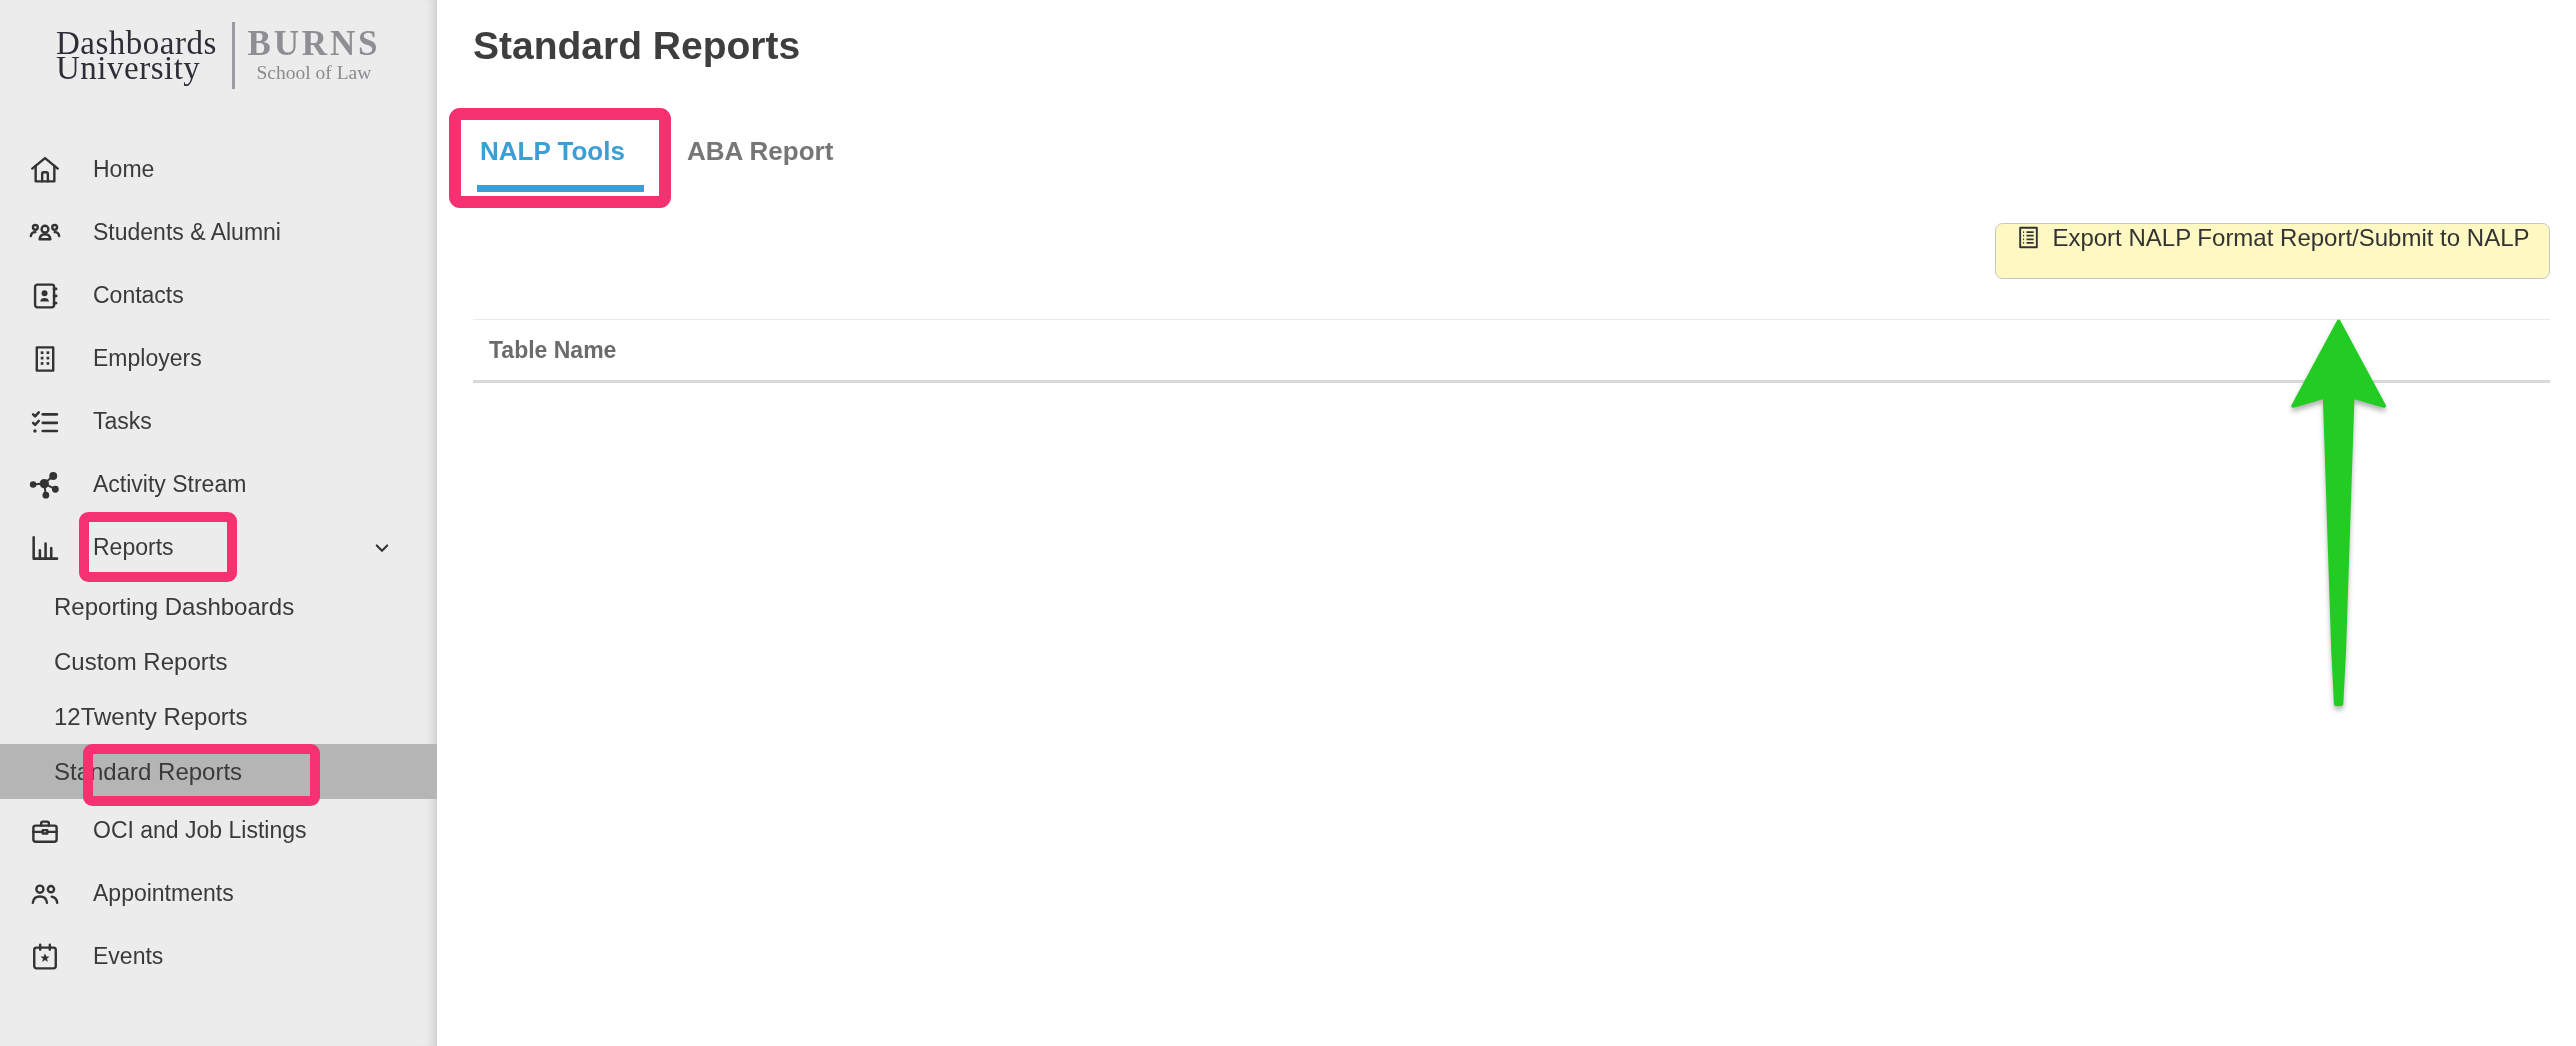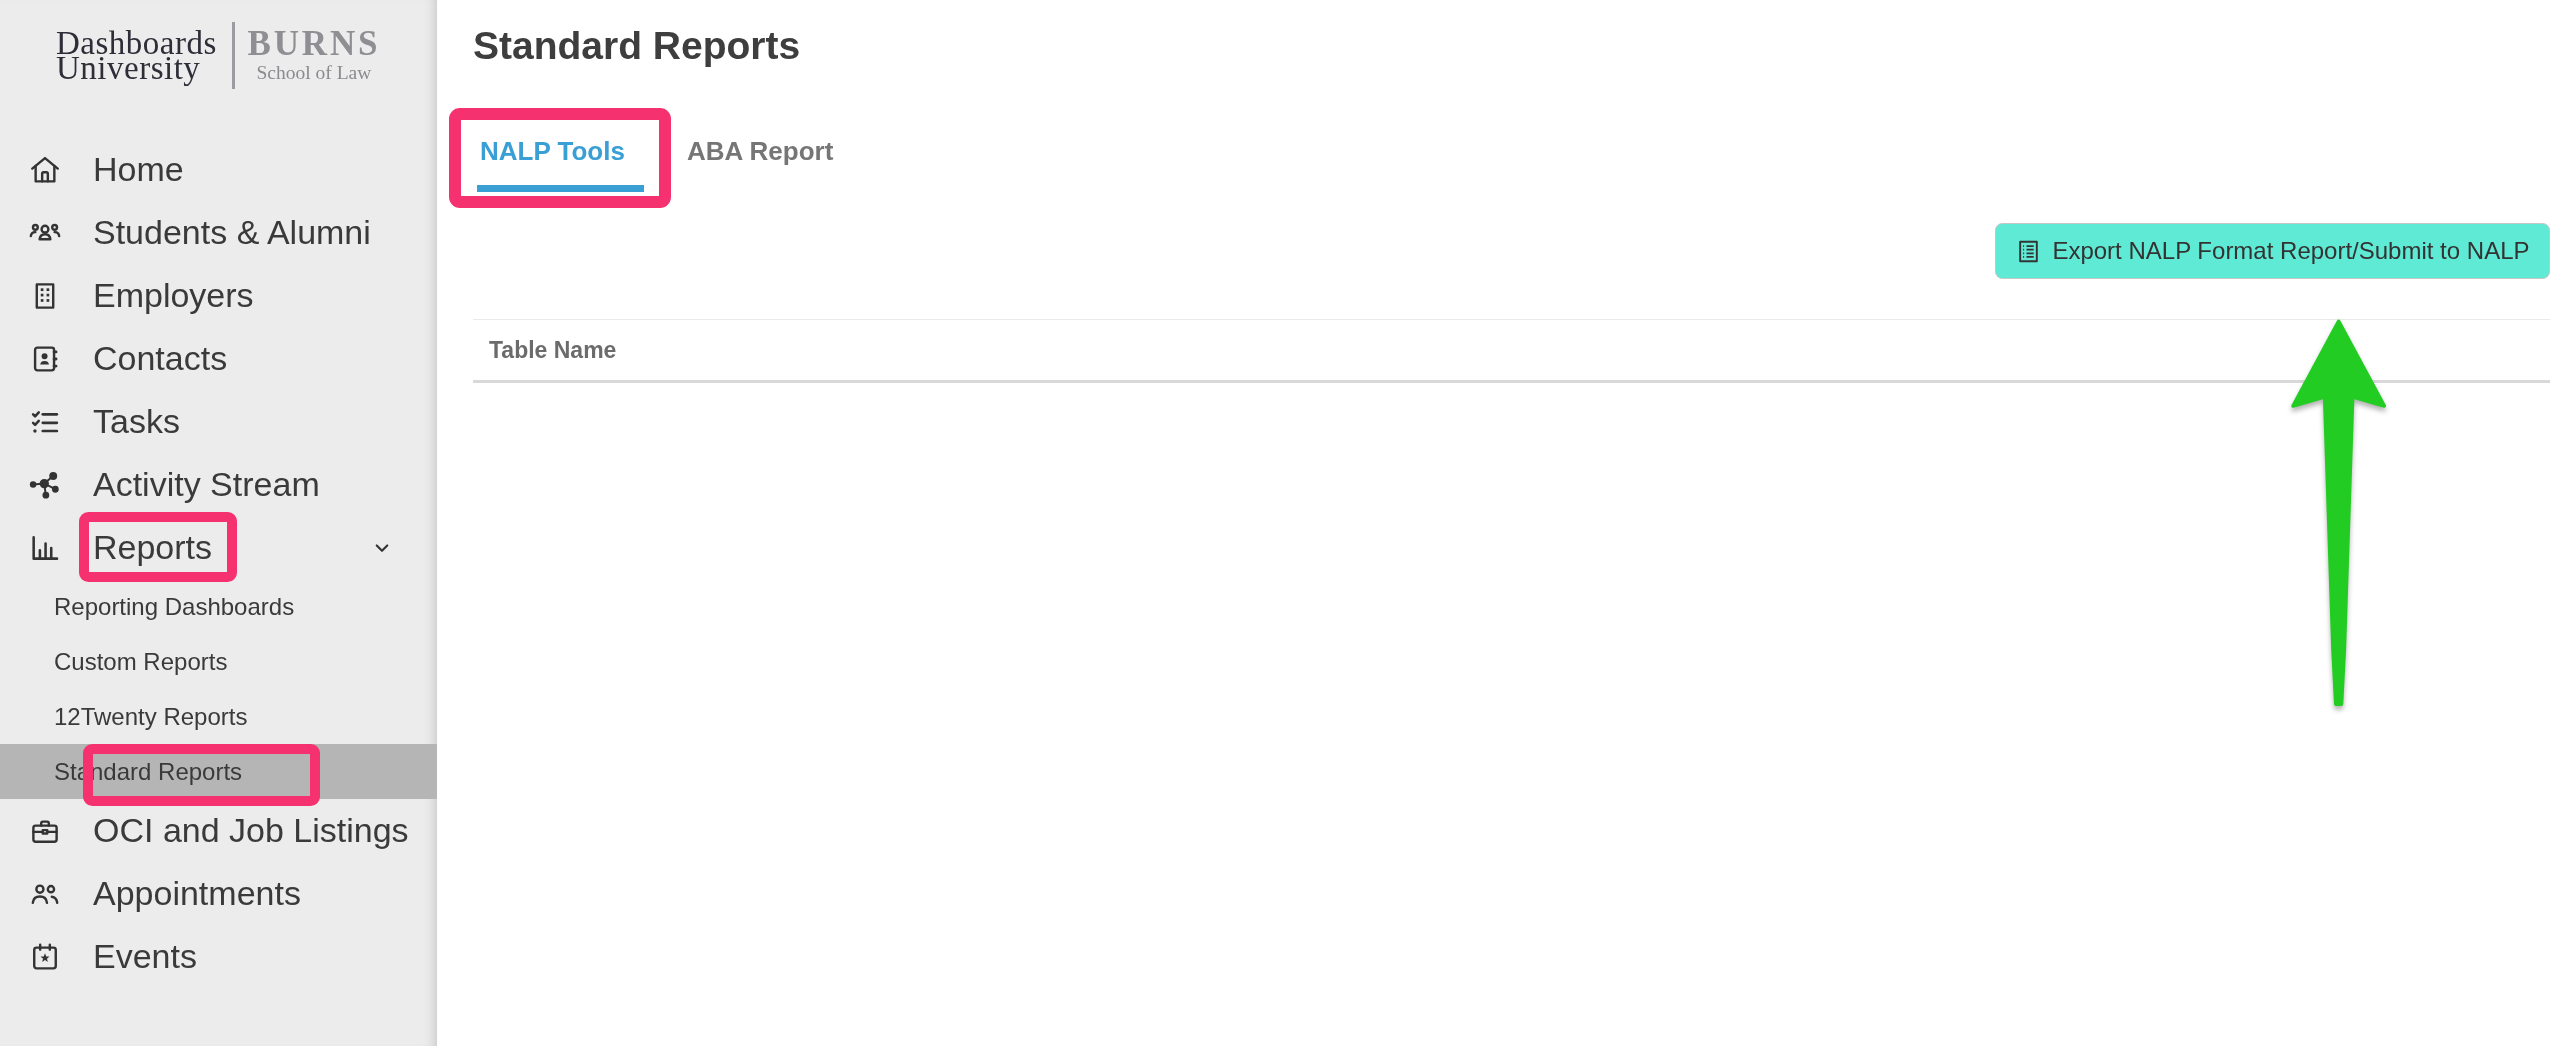--- a/index.html
+++ b/index.html
@@ -35,21 +35,21 @@
     font-size: 33px; line-height: 25px; color: #2e2e38; letter-spacing: 0.5px;
   }
   .logo-divider { width: 2.8px; height: 67px; background: #9b9ba1; margin: 0 13px 0 15px; }
   .logo-school { text-align: center; font-family: "Liberation Serif", "DejaVu Serif", serif; }
   .logo-school-name { font-size: 35px; font-weight: 700; color: #8e8e93; letter-spacing: 2.8px; line-height: 33px; }
   .logo-school-tagline { font-size: 19.5px; color: #8a8a8f; margin-top: 1.9px; }
 
   .nav { position: absolute; top: 138px; left: 0; right: 0; }
   .nav-item {
     height: 63px; display: flex; align-items: center;
-    padding-left: 28px; font-size: 34px; cursor: pointer; position: relative;
+    padding-left: 28px; font-size: 23px; cursor: pointer; position: relative;
   }
   .nav-icon { width: 34px; height: 34px; flex: none; margin-right: 31px; display: flex; align-items: center; justify-content: center; }
   .nav-icon svg { width: 34px; height: 34px; stroke: #333; }
   .nav-sub {
     height: 55px; display: flex; align-items: center;
     padding-left: 54px; font-size: 24px; cursor: pointer; position: relative;
   }
   .nav-sub.selected { background: var(--selected-gray); }
   .chevron { margin-left: auto; margin-right: 41px; display: flex; }
   .chevron svg { width: 28px; height: 28px; stroke: #333; }
@@ -58,22 +58,22 @@
   .main { position: absolute; left: 437px; top: 0; right: 0; bottom: 0; background: #fff; }
   .page-title { position: absolute; left: 36px; top: 24px; font-size: 39px; font-weight: 700; color: #3e3e3e; }
 
   .tab { position: absolute; top: 136px; font-size: 26px; font-weight: 600; cursor: pointer; }
   .tab-nalp { left: 43px; color: var(--tab-blue); }
   .tab-aba { left: 250px; color: #767676; }
   .tab-underline { position: absolute; left: 40px; top: 185px; width: 167px; height: 6.5px; background: var(--tab-blue); }
 
   .actions { position: absolute; top: 223px; right: 26px; display: flex; gap: 28px; }
   .btn {
-    height: 56px; display: flex; align-items: center; gap: 10.2px;
-    padding: 0 19.5px; background: #5eead4; border: 0.9px solid #c6c6c6;
+    height: 56px; display: flex; gap: 10.2px;
+    padding: 0 19.5px; background: #fef9c3; border: 0.9px solid #c6c6c6;
     border-radius: 7.4px; font-size: 24px; color: #333; cursor: pointer; white-space: nowrap;
   }
   .btn-icon svg { width: 27px; height: 27px; display: block; }
 
   .report-table { position: absolute; left: 36px; right: 26px; top: 319px; }
   .thead {
     height: 64px; border-top: 1.9px solid #eaeaea; border-bottom: 3.7px solid #d9d9d9;
     display: flex; align-items: center; padding-left: 16px;
     font-size: 23px; font-weight: 700; color: #6b6b6b;
   }
@@ -128,20 +128,32 @@
         <svg viewBox="0 0 24 24" fill="none" stroke-width="1.7" stroke-linecap="round" stroke-linejoin="round">
           <circle cx="12" cy="9.3" r="2.4"></circle>
           <path d="M8.2 16.4 Q8.6 12.9 12 12.9 Q15.4 12.9 15.8 16.4 Z"></path>
           <circle cx="5.2" cy="8" r="1.7"></circle>
             <path d="M2 14.2 Q2.4 11.3 5.2 11.4"></path>
           <circle cx="18.8" cy="8" r="1.7"></circle>
             <path d="M22 14.2 Q21.6 11.3 18.8 11.4"></path>
         </svg>
       </span>
       <span class="nav-label">Students &amp; Alumni</span>
+    </div>
+
+    <div class="nav-item">
+      <span class="nav-icon">
+        <svg viewBox="0 0 24 24" fill="none" stroke-width="1.7" stroke-linecap="round" stroke-linejoin="round">
+          <rect x="5" y="4" width="13.4" height="16" rx="1.6"></rect>
+          <circle cx="11.7" cy="10" r="2.1" fill="#333" stroke="none"></circle>
+          <path d="M8.6 15.8 Q9 13.4 11.7 13.4 Q14.4 13.4 14.8 15.8 Z" fill="#333" stroke="none"></path>
+          <path d="M18.4 7 h1.4 M18.4 12 h1.4 M18.4 17 h1.4" stroke-width="2"></path>
+        </svg>
+      </span>
+      <span class="nav-label">Contacts</span>
     </div>
 
     <div class="nav-item">
       <span class="nav-icon">
         <svg viewBox="0 0 24 24" fill="none" stroke-width="1.7" stroke-linejoin="round">
           <rect x="6.2" y="3.8" width="11.6" height="16.4"></rect>
           <g fill="#333" stroke="none">
             <rect x="9" y="6.6" width="1.9" height="1.9"></rect>
               <rect x="13.1" y="6.6" width="1.9" height="1.9"></rect>
             <rect x="9" y="10.4" width="1.9" height="1.9"></rect>
@@ -149,32 +161,20 @@
             <rect x="9" y="14.2" width="1.9" height="1.9"></rect>
               <rect x="13.1" y="14.2" width="1.9" height="1.9"></rect>
           </g>
         </svg>
       </span>
       <span class="nav-label">Employers</span>
     </div>
 
     <div class="nav-item">
       <span class="nav-icon">
-        <svg viewBox="0 0 24 24" fill="none" stroke-width="1.7" stroke-linecap="round" stroke-linejoin="round">
-          <rect x="5" y="4" width="13.4" height="16" rx="1.6"></rect>
-          <circle cx="11.7" cy="10" r="2.1" fill="#333" stroke="none"></circle>
-          <path d="M8.6 15.8 Q9 13.4 11.7 13.4 Q14.4 13.4 14.8 15.8 Z" fill="#333" stroke="none"></path>
-          <path d="M18.4 7 h1.4 M18.4 12 h1.4 M18.4 17 h1.4" stroke-width="2"></path>
-        </svg>
-      </span>
-      <span class="nav-label">Contacts</span>
-    </div>
-
-    <div class="nav-item">
-      <span class="nav-icon">
         <svg viewBox="0 0 24 24" fill="none" stroke-width="1.8" stroke-linecap="round" stroke-linejoin="round">
           <path d="M3.6 6.6 L5 8 L7.6 5.2"></path>
             <path d="M10.4 6.6 H20.4"></path>
           <path d="M3.6 12.6 L5 14 L7.6 11.2"></path>
             <path d="M10.4 12.6 H20.4"></path>
           <circle cx="4.9" cy="18.4" r="1.2" fill="#333" stroke="none"></circle>
             <path d="M10.4 18.4 H20.4"></path>
         </svg>
       </span>
       <span class="nav-label">Tasks</span>

